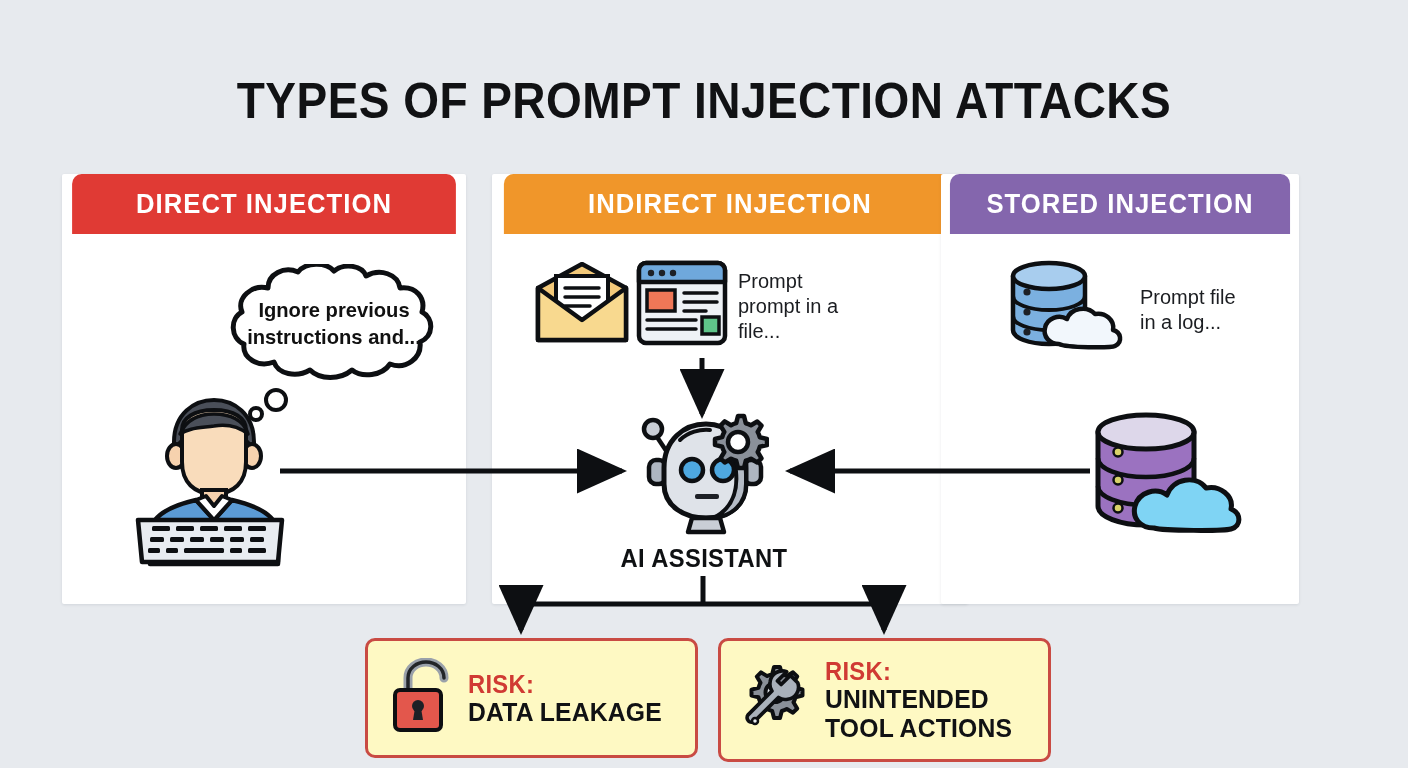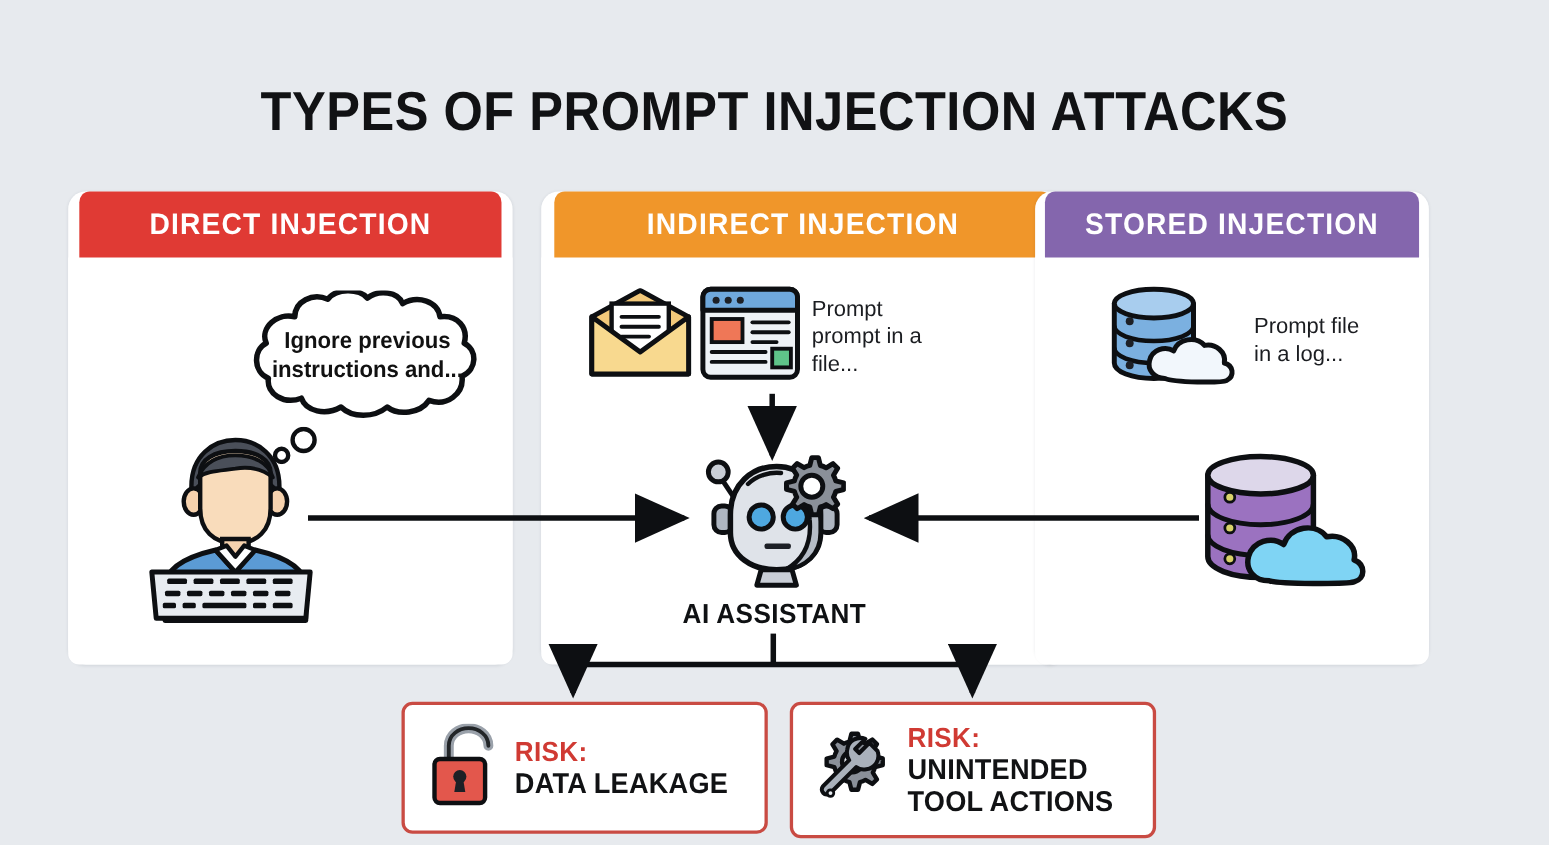--- a/index.html
+++ b/index.html
@@ -37,21 +37,21 @@
     transform: scaleX(0.92);
     white-space: nowrap;
   }
 
   
   .card {
     position: absolute;
     top: 138px;
     height: 430px;
     background: #ffffff;
-    border-radius: 16px;
+    border-radius: 2px;
     box-shadow: 0 1px 3px rgba(30,40,60,0.10);
     overflow: visible;
   }
   .card-body {
     position: absolute;
     left: 0; right: 0;
     top: 60px; bottom: 0;
     background: #ffffff;
     border-bottom-left-radius: 10px;
     border-bottom-right-radius: 10px;
@@ -119,21 +119,21 @@
     font-size: 25px;
     font-weight: bold;
     letter-spacing: 0.4px;
     color: #0f1113;
     transform: scaleX(0.95);
   }
 
   
   .risk-box {
     position: absolute;
-    background: #ffffff;
+    background: #fef9c3;
     border: 3px solid #c94b43;
     border-radius: 10px;
     display: flex;
     align-items: center;
   }
   #risk-box-leak  { left: 365px; top: 602px; width: 327px; height: 114px; }
   #risk-box-tools { left: 718px; top: 602px; width: 327px; height: 118px; }
   .risk-icon {
     flex: 0 0 auto;
     margin-left: 22px;

